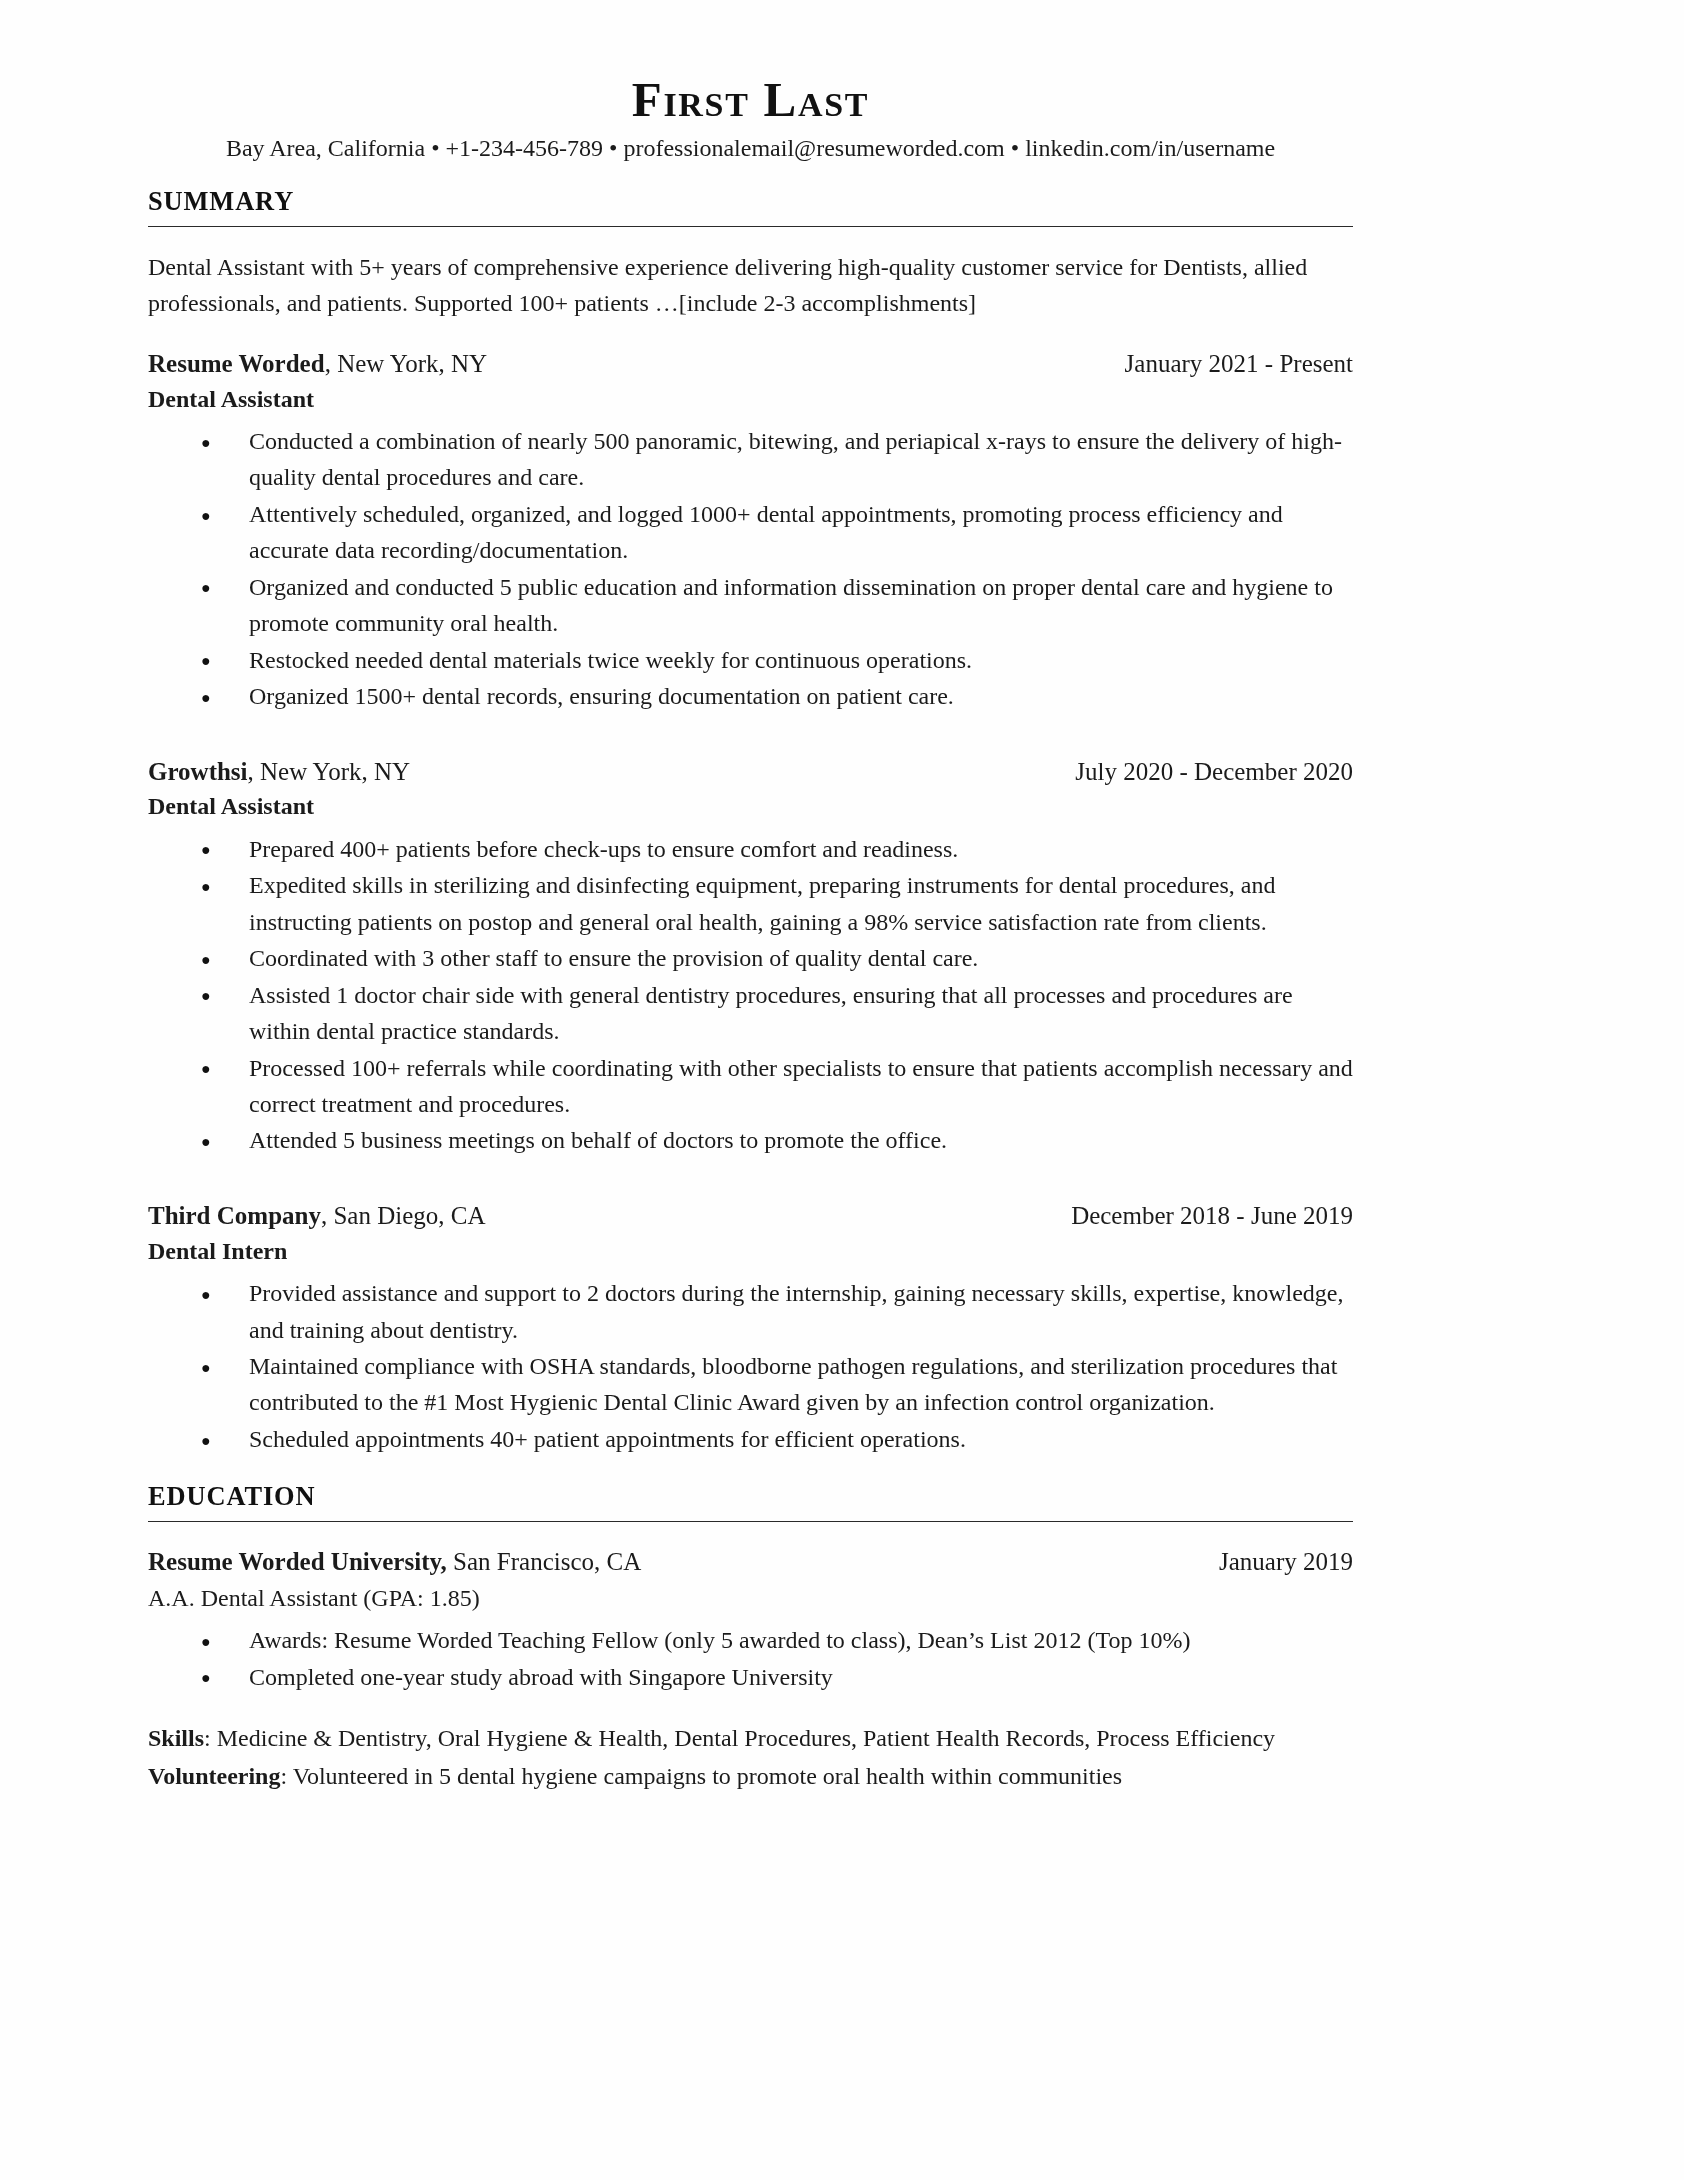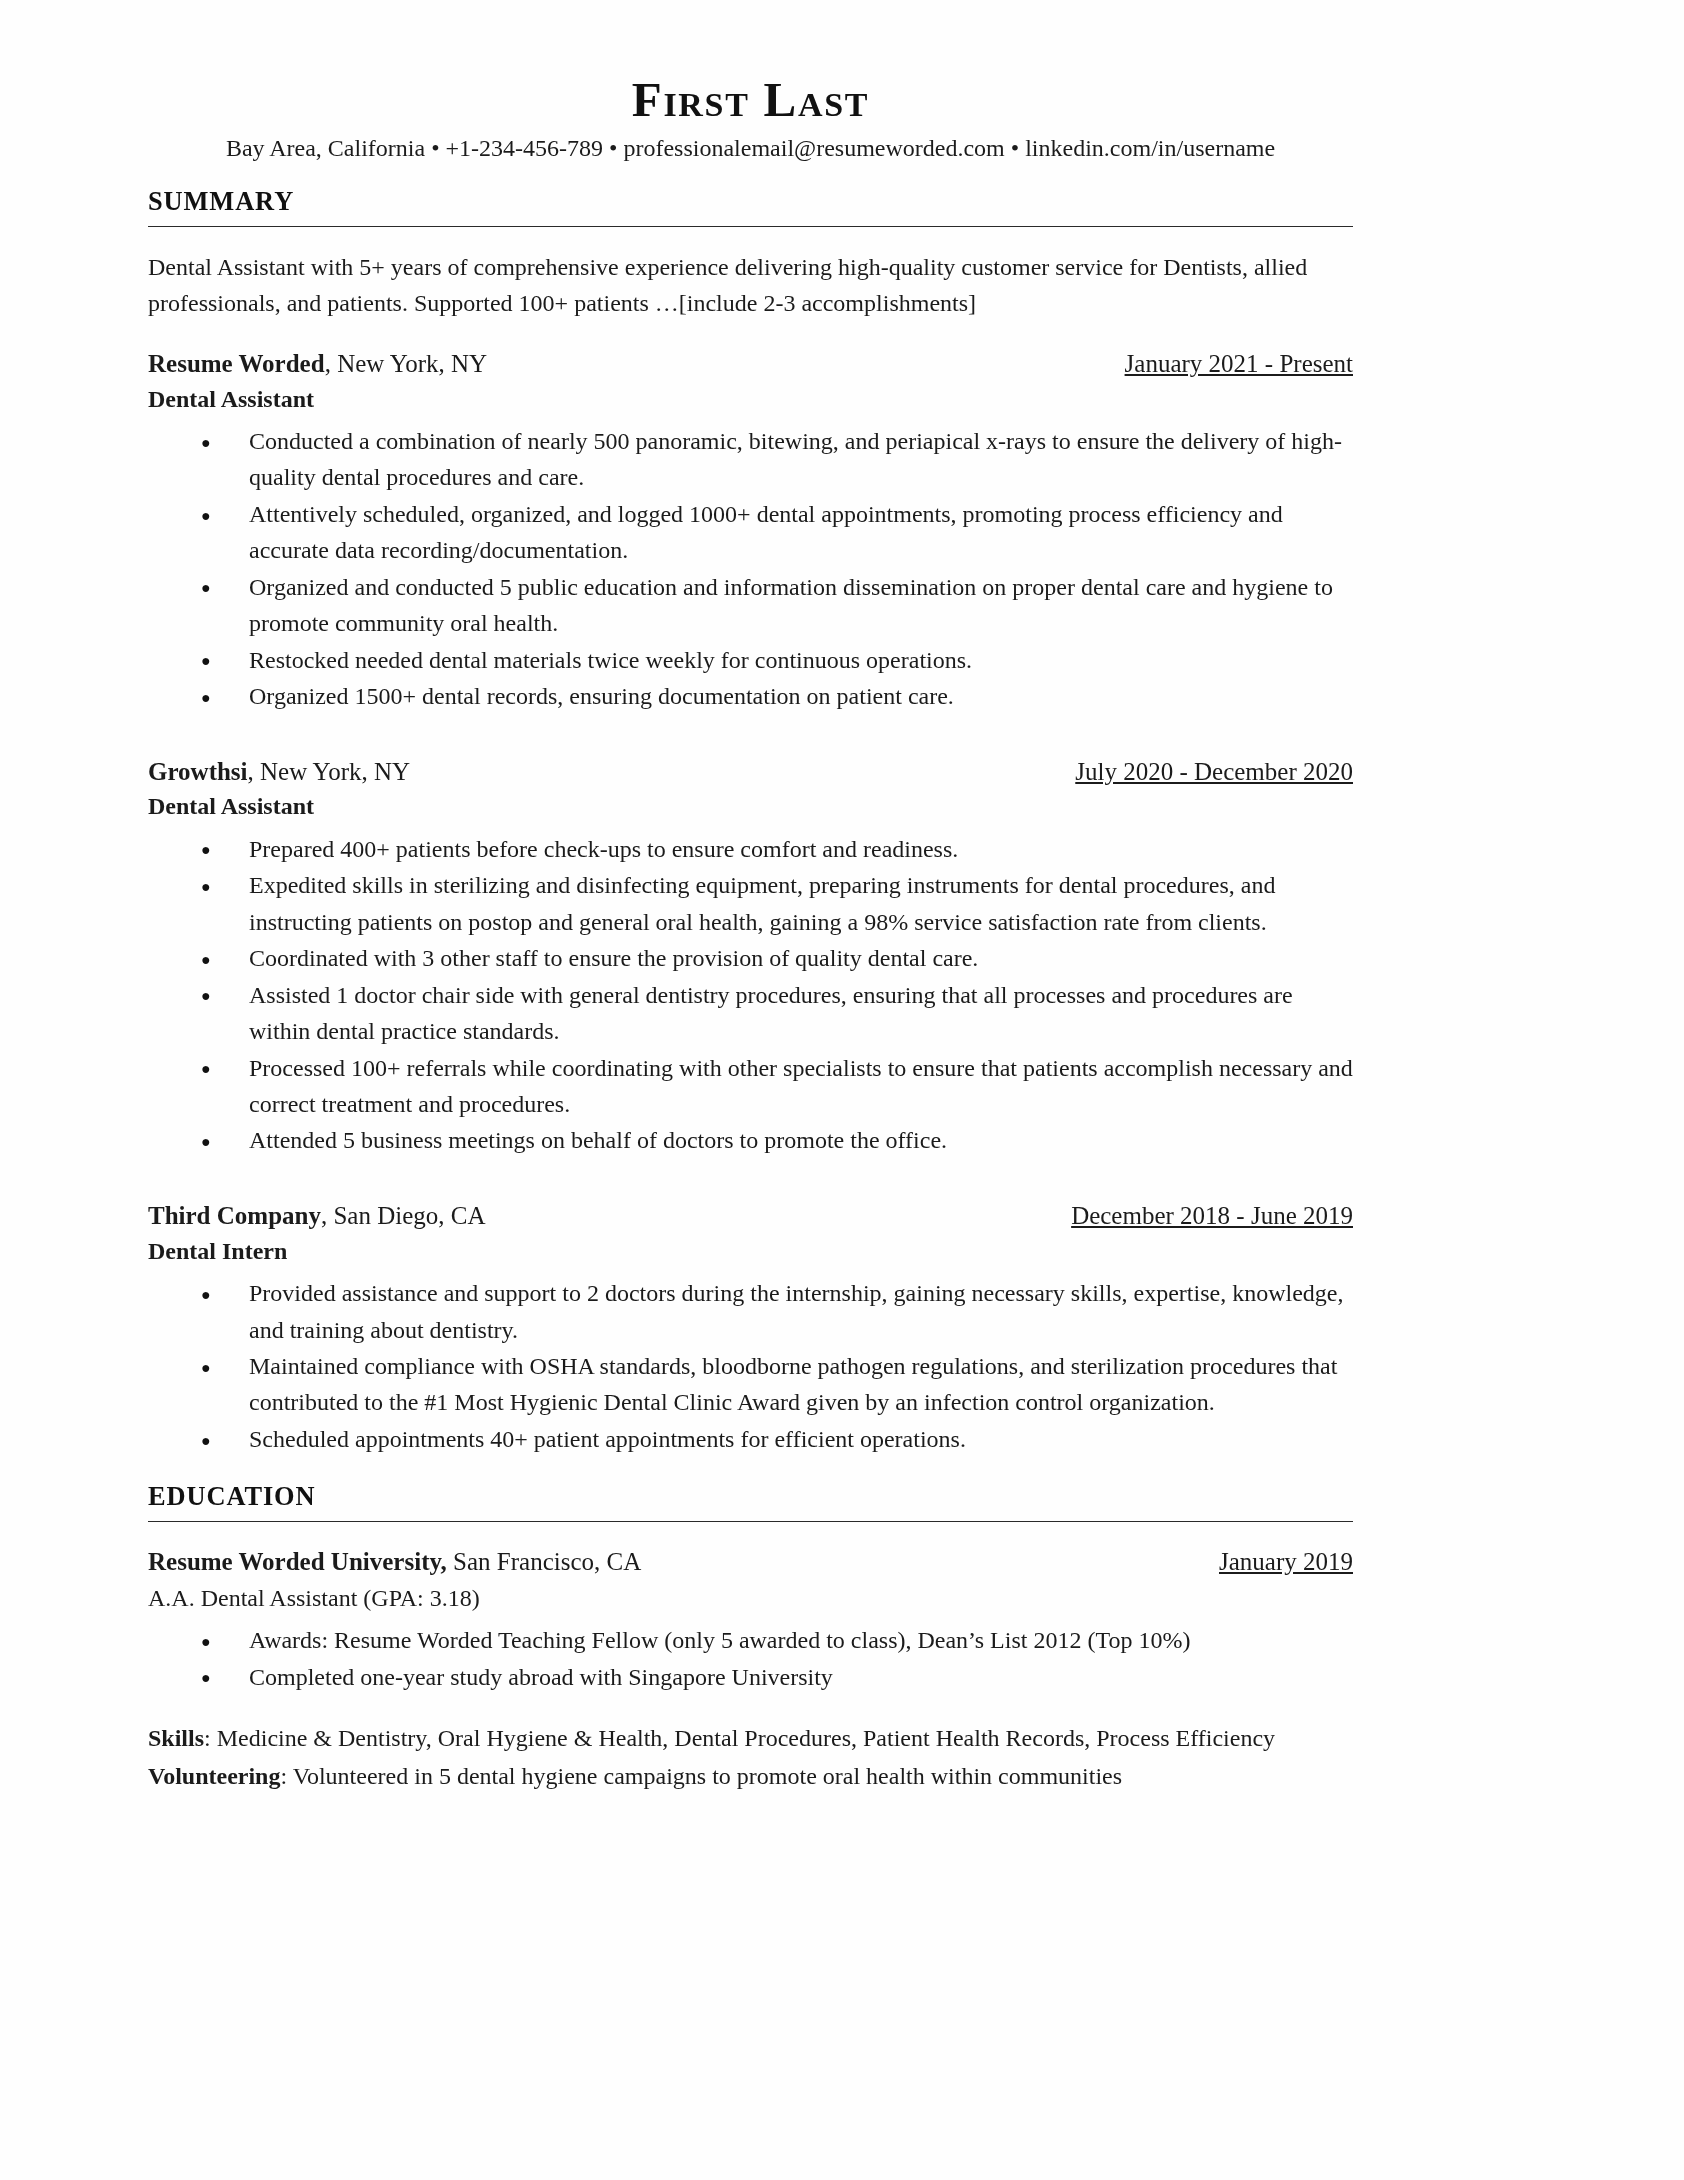--- a/index.html
+++ b/index.html
@@ -54,21 +54,21 @@
   .job.first { margin-top: 0; }
   .entry-head {
     display: flex;
     justify-content: space-between;
     align-items: flex-end;
     font-size: 25px;
     line-height: 1.4;
   }
   .entry-title-line { white-space: nowrap; }
   .bold { font-weight: 700; }
-  .dates { font-size: 25px; white-space: nowrap; text-decoration: underline; }
+  .dates { font-size: 25px; white-space: nowrap; }
   .role {
     font-weight: 700;
     font-size: 24px;
     line-height: 1.4;
     margin-top: 1.7px;
   }
   .degree {
     font-size: 24px;
     line-height: 1.45;
     margin-top: 1.7px;
@@ -168,21 +168,21 @@
 
   <section>
     <h2 class="sec-title">EDUCATION</h2>
     <div class="edu">
       <div class="entry-head">
         <div class="entry-title-line">
           <span class="bold">Resume Worded University,</span><span> San Francisco, CA</span>
         </div>
         <div class="dates">January 2019</div>
       </div>
-      <div class="degree">A.A. Dental Assistant  (GPA: 3.18)</div>
+      <div class="degree">A.A. Dental Assistant  (GPA: 1.85)</div>
       <ul class="bullets">
         <li>Awards: Resume Worded Teaching Fellow (only 5 awarded to class), Dean’s List 2012 (Top 10%)</li>
         <li>Completed one-year study abroad with Singapore University</li>
       </ul>
     </div>
   </section>
 
   <section>
     <p class="skills-line">
       <span class="bold">Skills</span><span>: Medicine &amp; Dentistry, Oral Hygiene &amp; Health, Dental Procedures, Patient Health Records, Process Efficiency</span>

